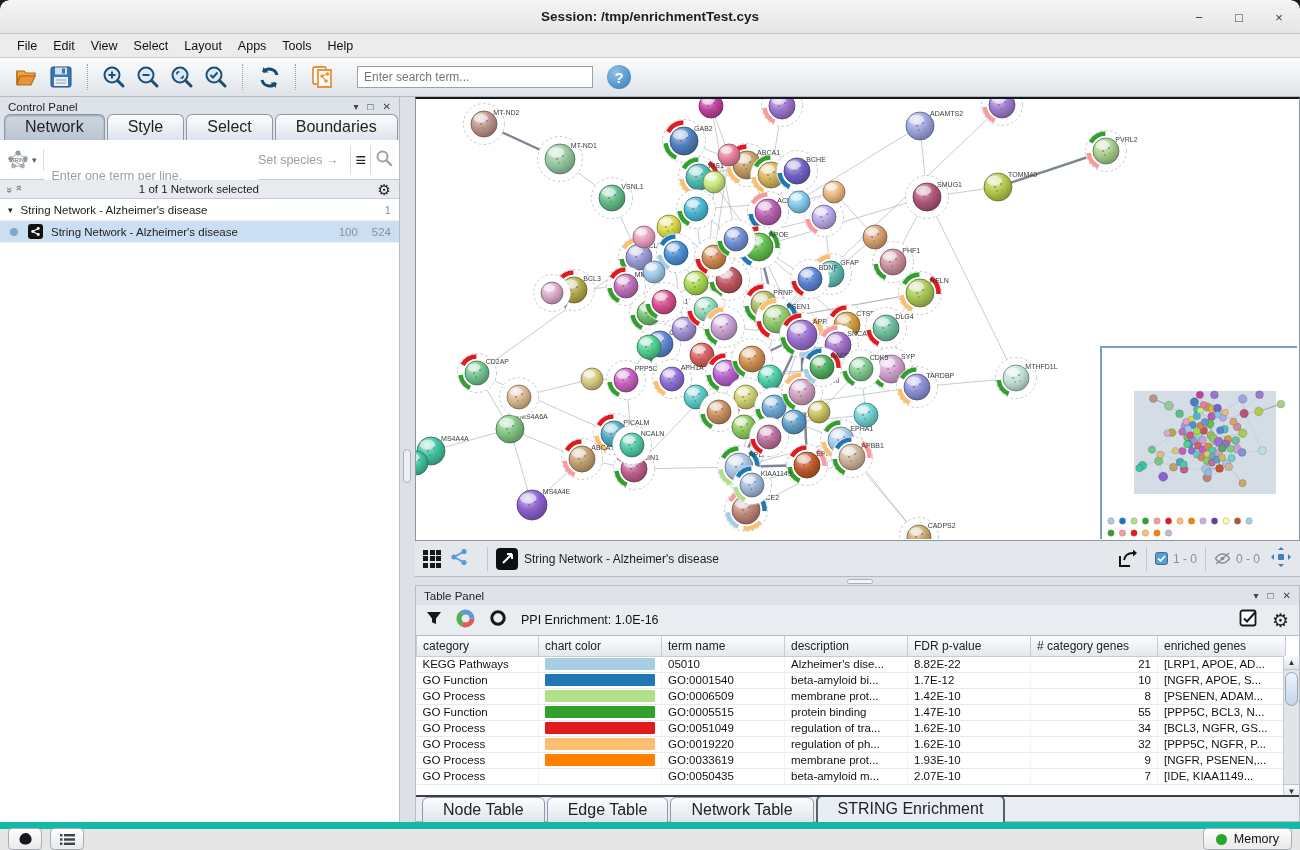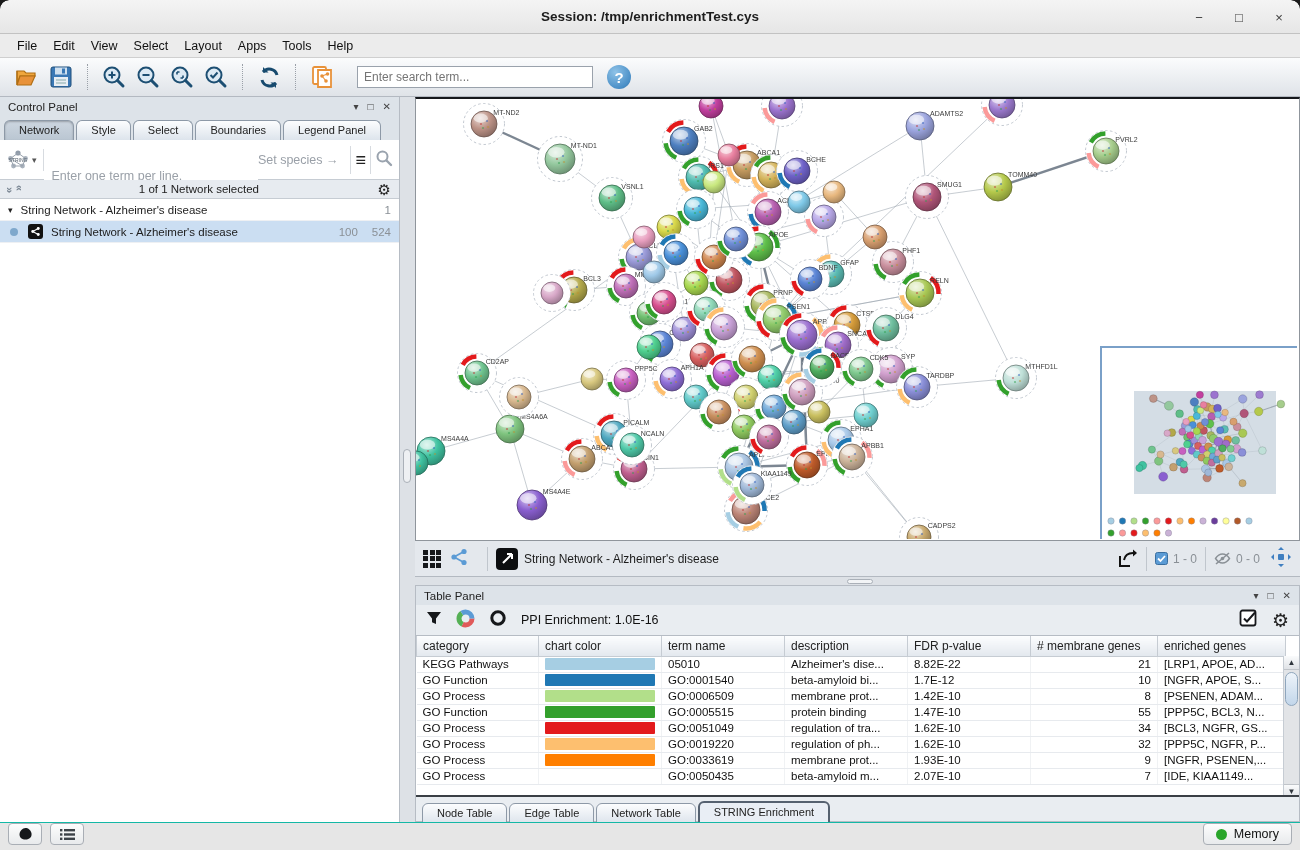--- a/index.html
+++ b/index.html
@@ -32,21 +32,21 @@
     color:#fff; font-weight:bold; font-size:15px; display:flex; align-items:center; justify-content:center; }
 
   
   .control { position:absolute; left:0; top:97px; width:400px; height:725px; background:#fff;
     border-right:1px solid #b6bcc4; display:flex; flex-direction:column; }
   .panel-head { height:19px; background:#dde3e9; display:flex; align-items:center; padding:0 8px; flex:none; }
   .panel-head .ph-title { font-size:11.5px; color:#222; }
   .ph-icons { margin-left:auto; display:flex; gap:9px; align-items:center; }
   .ph-ic { font-size:10px; color:#444; line-height:1; }
   .cp-tabs { height:24px; background:#dde3e9; display:flex; align-items:flex-end; padding:0 4px; gap:2px; flex:none; }
-  .tab { font-size:11px; color:#222; padding:3px 14px 4px; border:1px solid #8d99a7; border-bottom:none;
+  .tab { font-size:16px; color:#222; padding:3px 20px 4px; border:1px solid #8d99a7; border-bottom:none;
     border-radius:6px 6px 0 0; background:linear-gradient(#fcfdfe,#dde4ec); white-space:nowrap; }
   .tab.active { background:linear-gradient(#cdd6e0,#bac6d2); font-weight:normal; box-shadow:inset 0 1px 2px rgba(0,0,0,.25); }
   .string-row { height:40px; border-bottom:1px solid #c6ccd3; display:flex; align-items:center; padding:0 6px; flex:none; background:#fff; }
   .string-logo { display:flex; align-items:center; gap:2px; padding-right:6px; border-right:1px solid #d7dbe0; }
   .caret { font-size:9px; color:#555; }
   .string-input { border:none; outline:none; flex:1; font-size:12.5px; color:#333; padding:0 8px; min-width:10px;margin-top:32px; }
   .string-input::placeholder { color:#9aa0a8; }
   .species-hint { font-size:12.5px; color:#9aa0a8; white-space:nowrap; padding-right:8px; }
   .sr-div { width:1px; height:28px; background:#d7dbe0; margin:0 4px; }
   .net-sel-row { height:19px; background:#e7ebf0; border-bottom:1px solid #c6ccd3; display:flex; align-items:center; padding:0 8px; flex:none;justify-content:center; }
@@ -97,22 +97,22 @@
   .swatch { width:100%; height:12px; border-radius:1px; }
   .vscroll { position:absolute; right:0; top:20px; width:16px; height:142px; background:#e2e4e7; border-left:1px solid #c6ccd3; }
   .vs-btn { height:14px; display:flex; align-items:center; justify-content:center; font-size:8px; color:#30363d; background:linear-gradient(#fafbfc,#dfe2e6); border-bottom:1px solid #c0c4c9; }
   .vs-btn.bottom { position:absolute; bottom:0; width:100%; border-top:1px solid #c0c4c9; border-bottom:none; }
   .vs-thumb { position:absolute; top:16px; left:1px; width:13px; height:34px; background:linear-gradient(#eef4fa,#c2d6ea); border:1px solid #8fa6bd; border-radius:7px; }
   .tp-tabs { height:27px; display:flex; align-items:flex-end; padding:0 6px; gap:2px; }
   .tp-tabs .tab { border-radius:6px 6px 0 0; border:1px solid #8d99a7; border-top:1px solid #8d99a7; }
   .tp-tabs .tab.active { background:#e9eef5; box-shadow:none; border:2px solid #5b6views77; border:2px solid #556170; font-weight:normal; }
 
   
-  .statusbar { position:absolute; left:0; top:822px; width:1300px; height:28px; background:#e6e6e6; border-top:1px solid #14b8a6;
-    display:flex; align-items:flex-start; padding:0 8px; }
+  .statusbar { position:absolute; left:0; top:822px; width:1300px; height:28px; background:#e6e6e6; border-top:7px solid #14b8a6;
+    display:flex; align-items:flex-end; padding:0 8px; }
   .sb-btn { width:34px; height:22px; border:1px solid #a9aeb5; border-radius:4px; background:linear-gradient(#fdfdfd,#e8eaec);
     display:flex; align-items:center; justify-content:center; margin-right:8px; }
   .mem-btn { margin-left:auto; height:22px; border:1px solid #a9aeb5; border-radius:4px; background:linear-gradient(#fdfdfd,#e8eaec);
     display:flex; align-items:center; gap:7px; padding:0 12px; font-size:12.5px; color:#111; }
   .mem-dot { width:11px; height:11px; border-radius:50%; }
 
   svg text { font-family:"Liberation Sans","DejaVu Sans",sans-serif; }
 </style>
 </head>
 <body>
@@ -2424,21 +2424,21 @@
             <col style="width:127px">
             <col style="width:128px">
           </colgroup>
         <thead>
             <tr id="grid-head">
               <th>category</th>
               <th>chart color</th>
               <th>term name</th>
               <th>description</th>
               <th>FDR p-value</th>
-              <th># membrane genes</th>
+              <th># category genes</th>
               <th>enriched genes</th>
             </tr>
           </thead>
         <tbody id="grid-body">
             <tr>
               <td>KEGG Pathways</td>
               <td>
                 <div class="swatch" style="background: rgb(166, 206, 227);"></div>
               </td>
               <td>05010</td>

